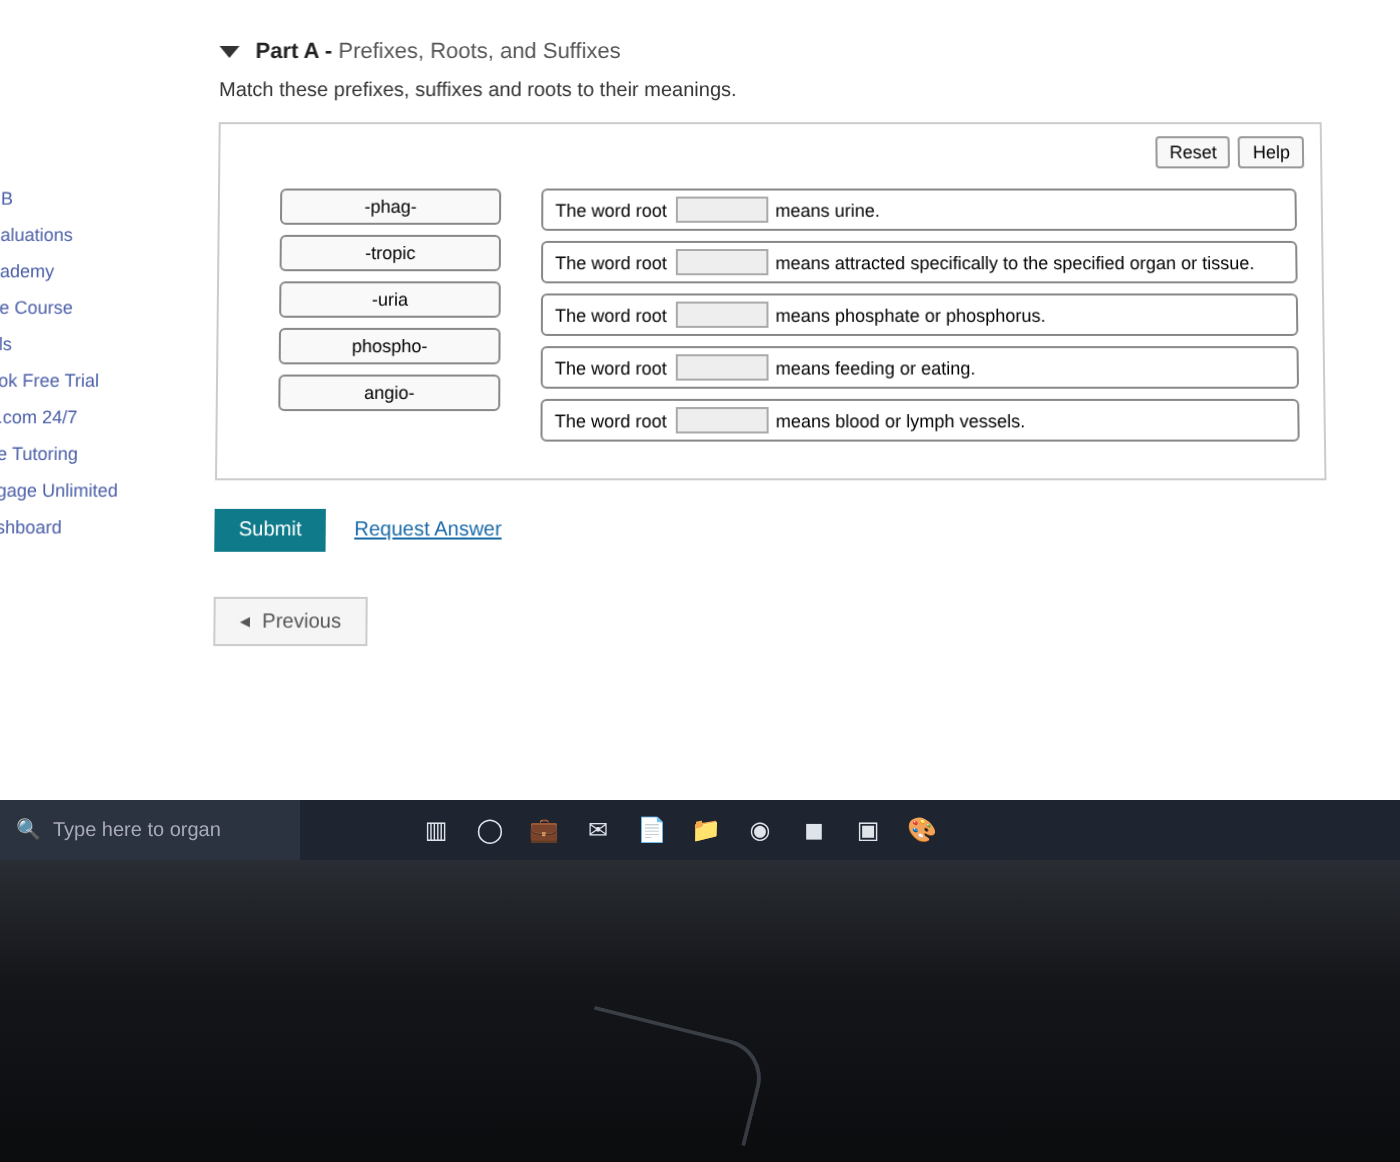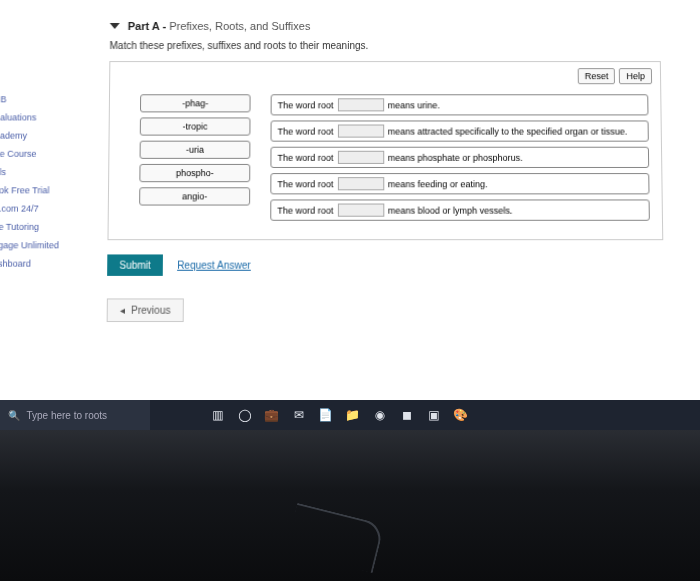--- a/index.html
+++ b/index.html
@@ -248,21 +248,21 @@
     <div class="prev">
       <span>◂</span>
       <span>Previous</span>
     </div>
   </div>
 </div>
 
 <div class="taskbar">
   <div class="searchbox">
     <span>🔍</span>
-    <span>Type here to roots</span>
+    <span>Type here to organ</span>
   </div>
   <div class="tb-icons">
     <span class="tbi">▥</span>
     <span class="tbi">◯</span>
     <span class="tbi">💼</span>
     <span class="tbi">✉</span>
     <span class="tbi">📄</span>
     <span class="tbi">📁</span>
     <span class="tbi">◉</span>
     <span class="tbi">◼</span>

